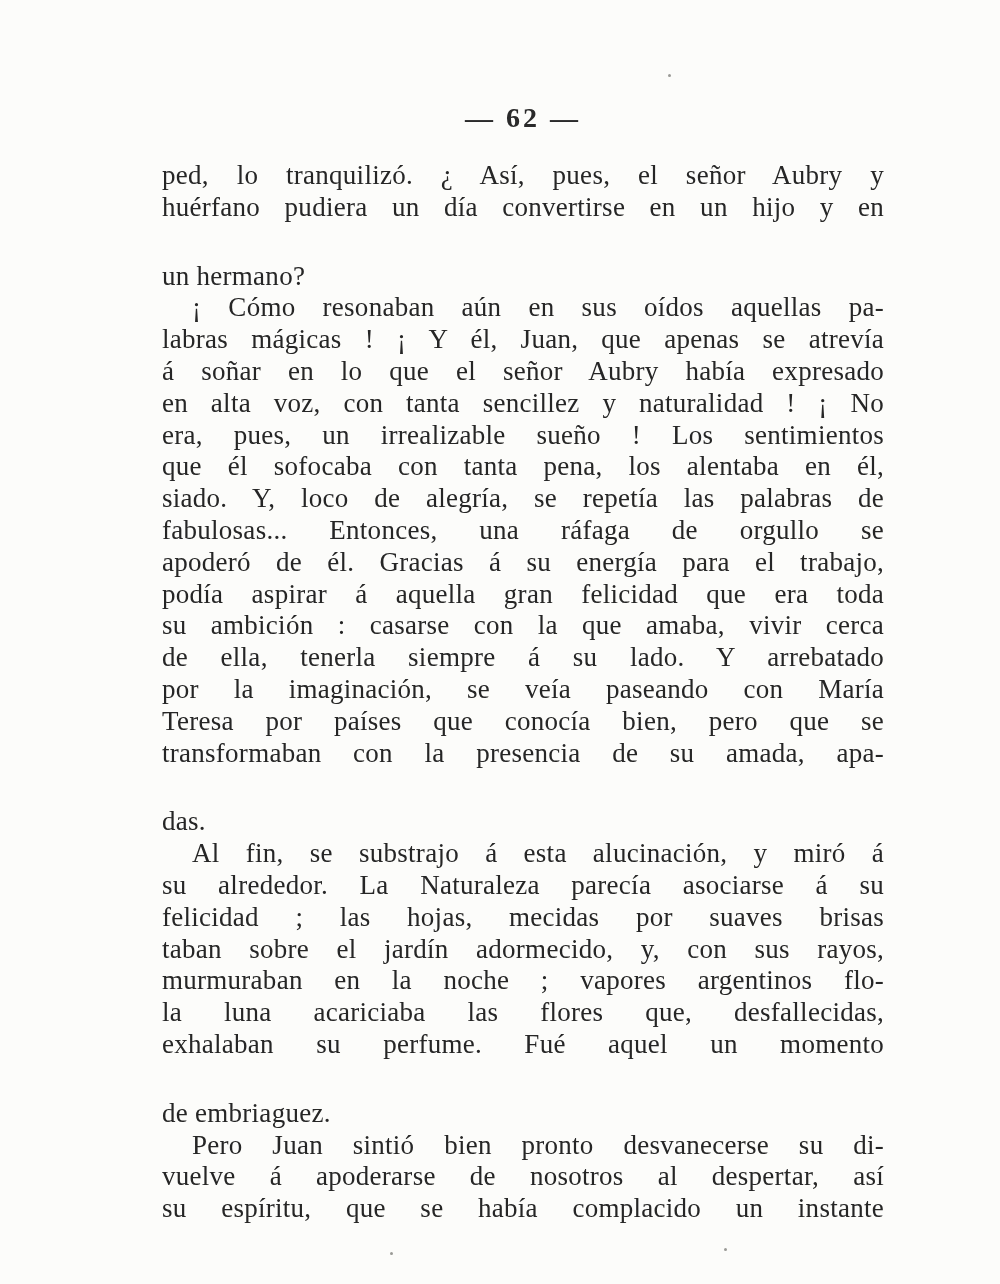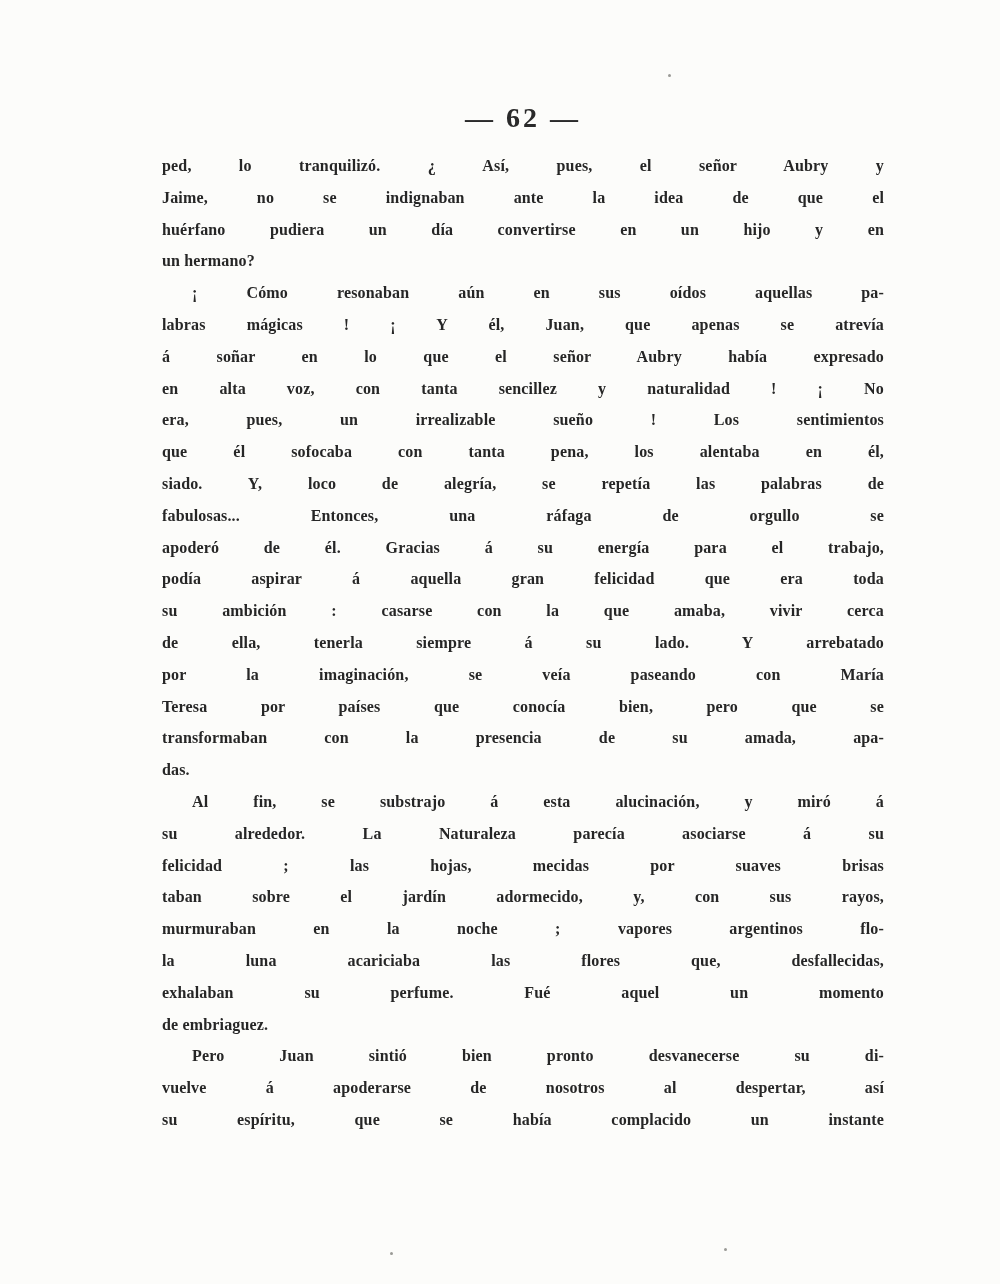--- a/index.html
+++ b/index.html
@@ -26,36 +26,36 @@
     left: 162px;
     width: 722px;
     text-align: center;
     font-size: 28px;
     font-weight: bold;
     letter-spacing: 3px;
     color: #2a2a2a;
   }
   .text-block {
     position: absolute;
-    top: 150px;
+    top: 160px;
     left: 162px;
     width: 722px;
-    font-size: 16px;
+    font-size: 27px;
     line-height: 31.8px;
     color: #262626;
     letter-spacing: 0.01em;
-    font-weight: bold;
   }
   .text-line {
     text-align: justify;
     text-align-last: justify;
     white-space: normal;
   }
   .text-line.last-line {
     text-align-last: left;
+    margin-top: 37px;
   }
   .paragraph.indent .text-line:first-child {
     padding-left: 30px;
   }
   
   .speck {
     position: absolute;
     background: #9a9a96;
     border-radius: 50%;
   }
@@ -69,21 +69,20 @@
 <div class="page">
   <div class="speck s1"></div>
   <div class="speck s2"></div>
   <div class="speck s3"></div>
 
   <div class="page-number">— 62 —</div>
 
   <div class="text-block" id="paragraphs-container">
       <div class="paragraph">
         <div class="text-line">ped, lo tranquilizó. ¿ Así, pues, el señor Aubry y</div>
-        <div class="text-line">Jaime, no se indignaban ante la idea de que el</div>
         <div class="text-line">huérfano pudiera un día convertirse en un hijo y en</div>
         <div class="text-line last-line">un hermano?</div>
       </div>
       <div class="paragraph indent">
         <div class="text-line">¡ Cómo resonaban aún en sus oídos aquellas pa-</div>
         <div class="text-line">labras mágicas ! ¡ Y él, Juan, que apenas se atrevía</div>
         <div class="text-line">á soñar en lo que el señor Aubry había expresado</div>
         <div class="text-line">en alta voz, con tanta sencillez y naturalidad ! ¡ No</div>
         <div class="text-line">era, pues, un irrealizable sueño ! Los sentimientos</div>
         <div class="text-line">que él sofocaba con tanta pena, los alentaba en él,</div>

